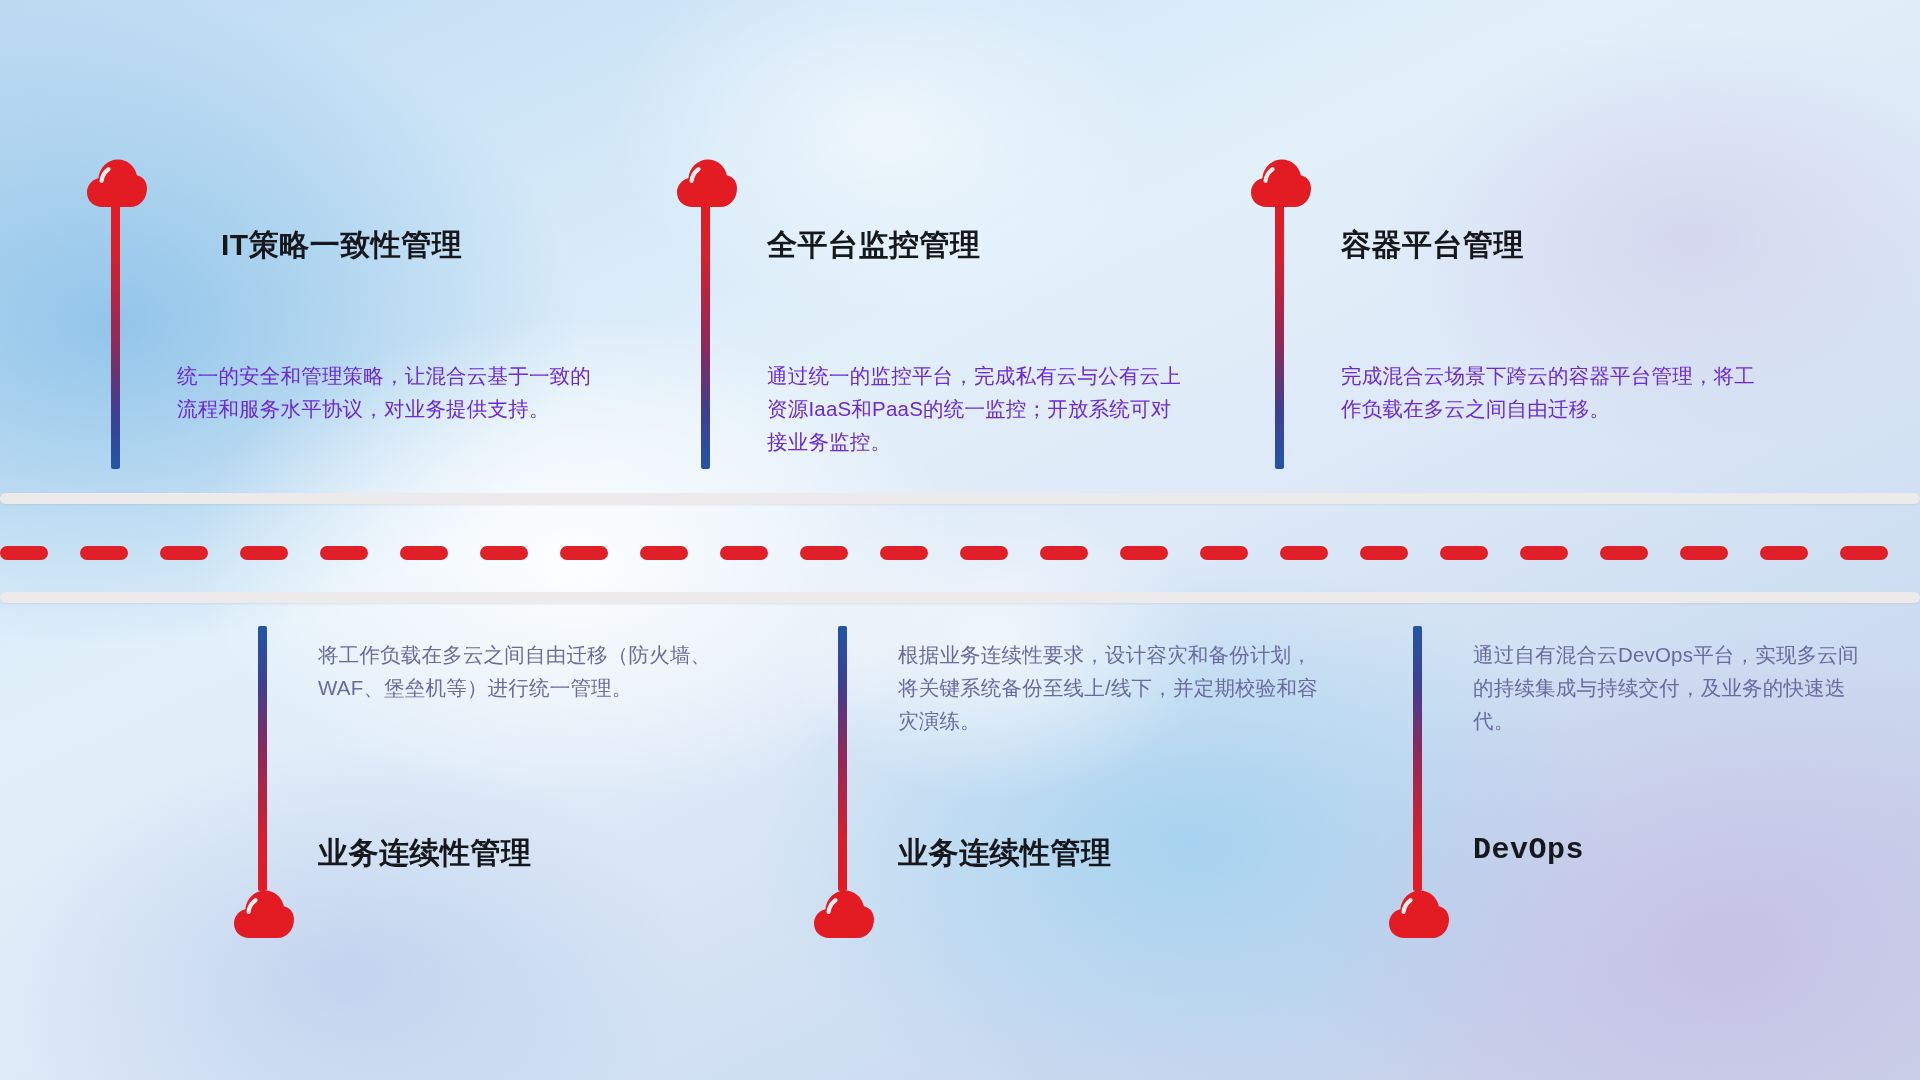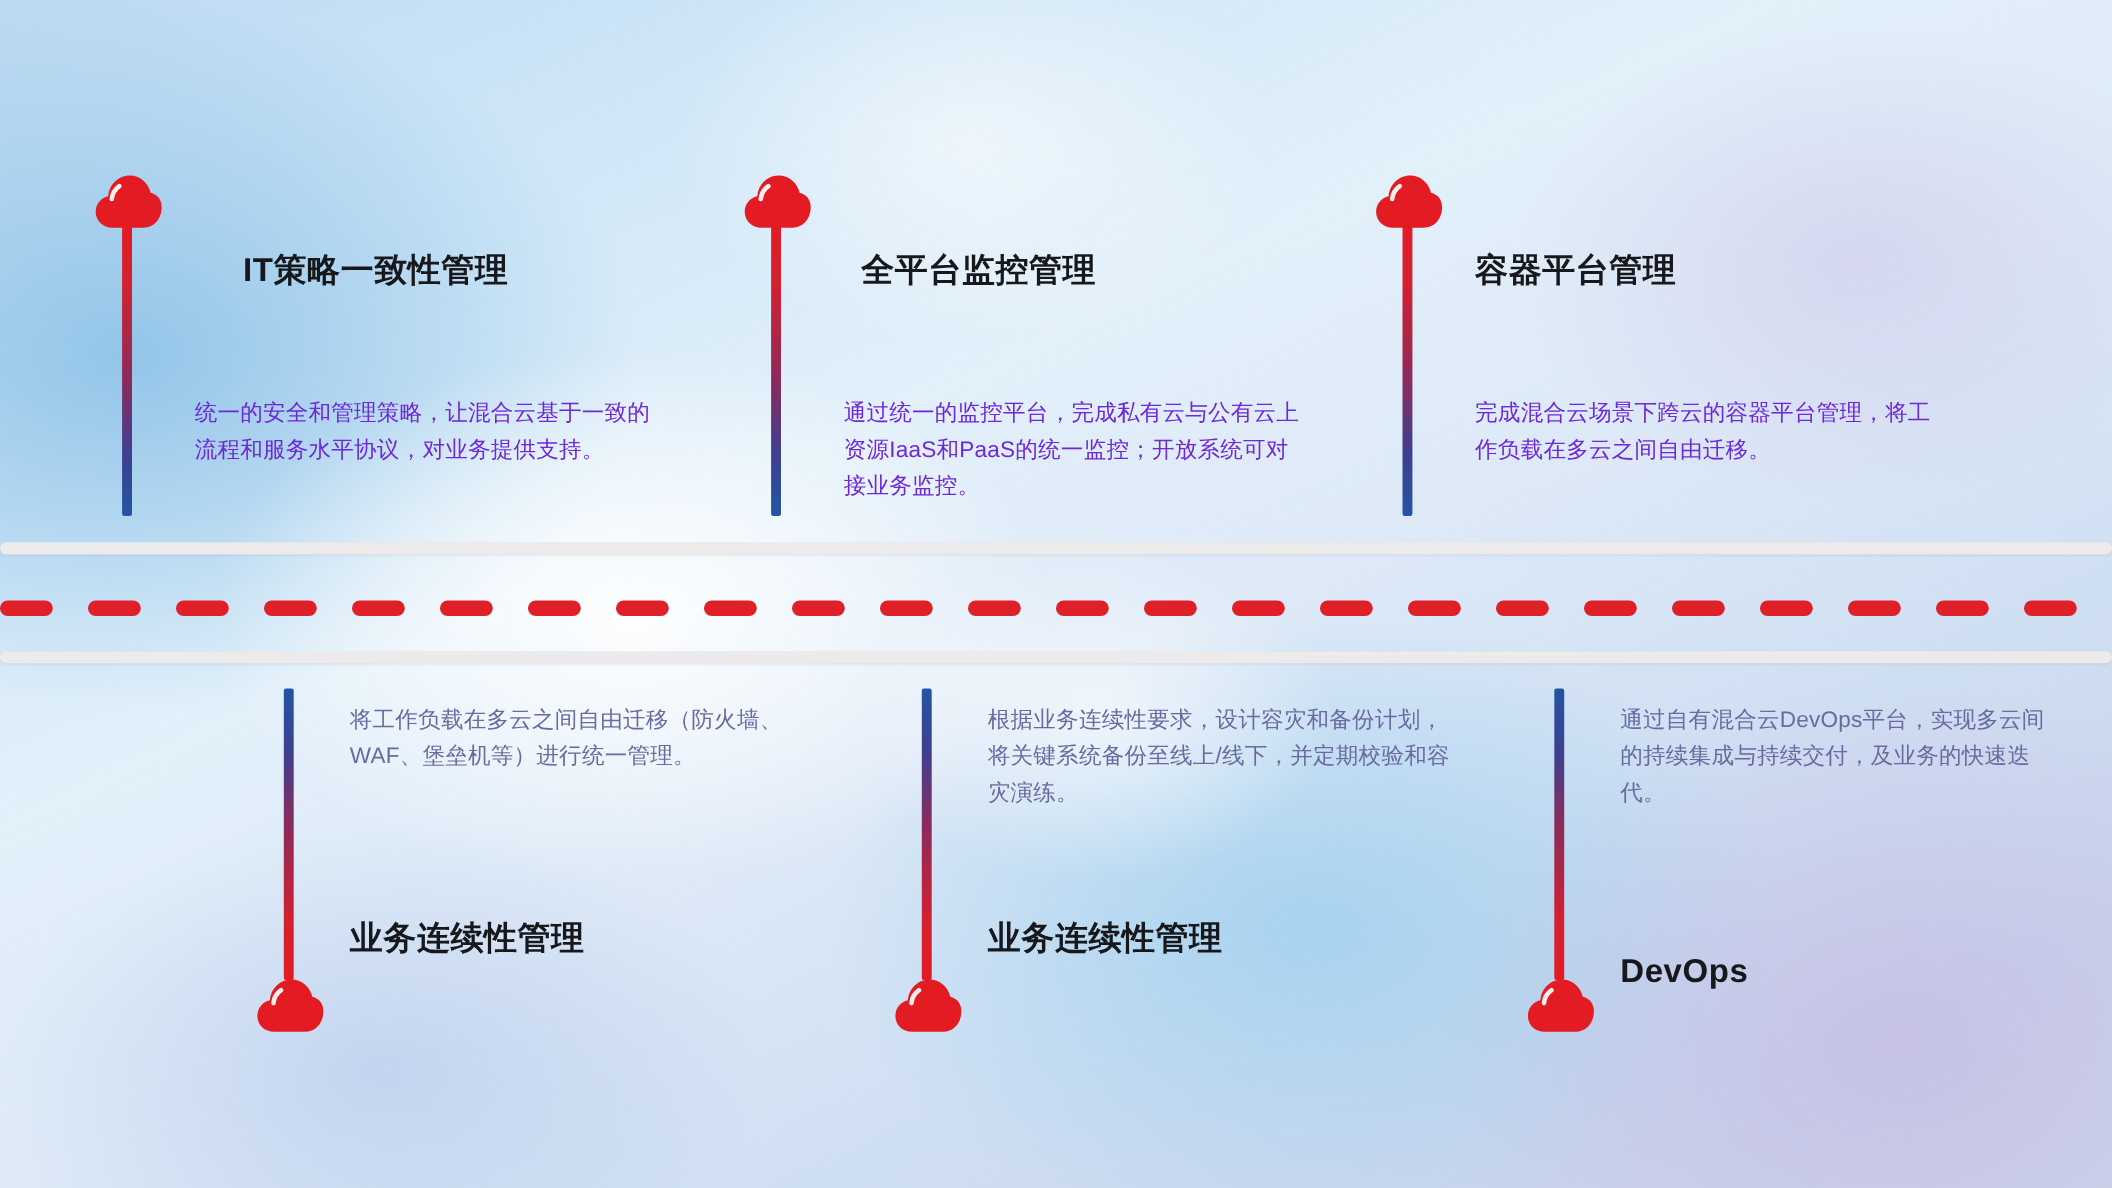--- a/index.html
+++ b/index.html
@@ -175,21 +175,21 @@
   </div>
 
   <div class="pillar" style="left:570px; top:0px;">
     <div class="cloud" style="left:106px; top:157px;">
       <svg viewBox="0 0 62 52" xmlns="http://www.w3.org/2000/svg">
         <path d="M16.5 50 C7.2 50 1 43.6 1 35.5 C1 28.4 5.9 22.6 12.4 21.3 C13.2 10.7 21.6 2.5 31.9 2.5 C41.2 2.5 49 9.2 50.9 18.2 C57.1 19.6 61 24.8 61 31.2 C61 41.7 54.3 50 44.3 50 Z" fill="#e31b23"></path>
         <path d="M22.5 12.2 C18.6 14.9 16.1 19.1 15.6 23.9" fill="none" stroke="#ffffff" stroke-width="4.2" stroke-linecap="round" opacity="0.92"></path>
       </svg>
     </div>
     <div class="pole down" style="left:131px; top:204px; height:265px;"></div>
-    <div class="pillar-title" style="left:213px; top:225px;">全平台监控管理</div>
+    <div class="pillar-title" style="left:197px; top:225px;">全平台监控管理</div>
     <div class="pillar-body" style="left:197px; top:359px;">通过统一的监控平台，完成私有云与公有云上资源IaaS和PaaS的统一监控；开放系统可对接业务监控。</div>
   </div>
 
   <div class="pillar" style="left:1145px; top:0px;">
     <div class="cloud" style="left:105px; top:157px;">
       <svg viewBox="0 0 62 52" xmlns="http://www.w3.org/2000/svg">
         <path d="M16.5 50 C7.2 50 1 43.6 1 35.5 C1 28.4 5.9 22.6 12.4 21.3 C13.2 10.7 21.6 2.5 31.9 2.5 C41.2 2.5 49 9.2 50.9 18.2 C57.1 19.6 61 24.8 61 31.2 C61 41.7 54.3 50 44.3 50 Z" fill="#e31b23"></path>
         <path d="M22.5 12.2 C18.6 14.9 16.1 19.1 15.6 23.9" fill="none" stroke="#ffffff" stroke-width="4.2" stroke-linecap="round" opacity="0.92"></path>
       </svg>
     </div>
@@ -253,16 +253,16 @@
 
   <div class="pillar" style="left:1145px; top:0px;">
     <div class="pole up" style="left:268px; top:626px; height:265px;"></div>
     <div class="cloud" style="left:243px; top:888px;">
       <svg viewBox="0 0 62 52" xmlns="http://www.w3.org/2000/svg">
         <path d="M16.5 50 C7.2 50 1 43.6 1 35.5 C1 28.4 5.9 22.6 12.4 21.3 C13.2 10.7 21.6 2.5 31.9 2.5 C41.2 2.5 49 9.2 50.9 18.2 C57.1 19.6 61 24.8 61 31.2 C61 41.7 54.3 50 44.3 50 Z" fill="#e31b23"></path>
         <path d="M22.5 12.2 C18.6 14.9 16.1 19.1 15.6 23.9" fill="none" stroke="#ffffff" stroke-width="4.2" stroke-linecap="round" opacity="0.92"></path>
       </svg>
     </div>
     <div class="pillar-body violet" style="left:328px; top:638px; width:400px;">通过自有混合云DevOps平台，实现多云间的持续集成与持续交付，及业务的快速迭代。</div>
-    <div class="pillar-title" style="left:328px; top:867px;">DevOps</div>
+    <div class="pillar-title" style="left:328px; top:833px;font-family:Liberation Mono, monospace;">DevOps</div>
   </div>
 
 </div>
 
 </body></html>

